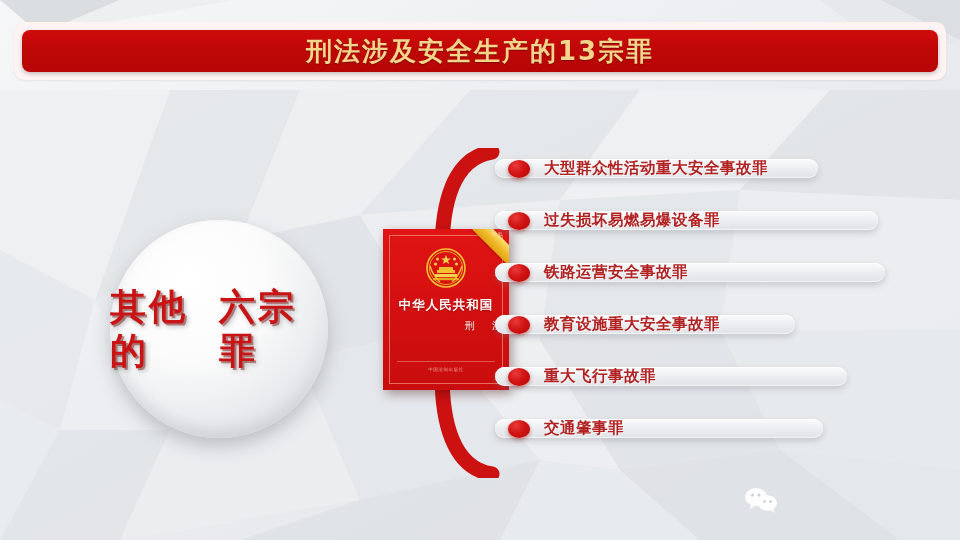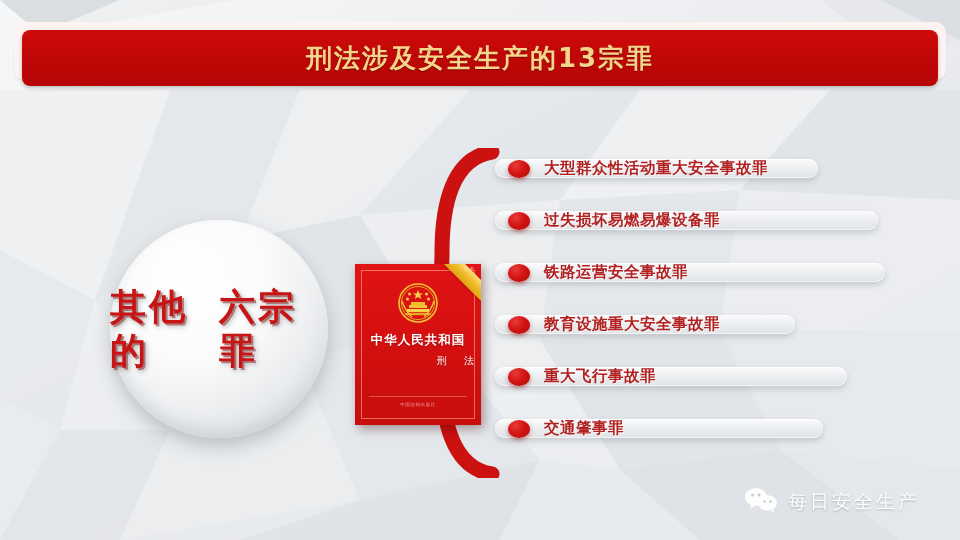--- a/index.html
+++ b/index.html
@@ -12,21 +12,21 @@
     background:linear-gradient(135deg,#f4f5f7 0%,#e9ebee 40%,#dfe2e6 70%,#eceef0 100%);}
 
   
   .poly{position:absolute;inset:0;}
   .poly svg{display:block;width:960px;height:540px;}
 
   
   .banner-wrap{position:absolute;left:14px;top:22px;width:932px;height:58px;
     border-radius:10px;background:#fdf3f3;
     box-shadow:0 1px 2px rgba(0,0,0,.08);}
-  .banner{position:absolute;left:22px;top:30px;width:916px;height:56px;
+  .banner{position:absolute;left:22px;top:30px;width:916px;height:42px;
     border-radius:8px;
     background:linear-gradient(180deg,#cf0b0b 0%,#c00707 45%,#b60505 100%);
     box-shadow:0 2px 4px rgba(0,0,0,.22);
     display:flex;align-items:center;justify-content:center;}
   .banner-title{
     font-family:"DejaVu Sans","Liberation Sans",sans-serif;
     font-size:26px;font-weight:700;letter-spacing:2px;
     color:#f2d58a;
     text-shadow:0 1px 1px rgba(90,0,0,.6);
     white-space:nowrap;}
@@ -41,24 +41,24 @@
     display:flex;align-items:center;justify-content:center;}
   .circle-line{
     font-size:36px;font-weight:700;letter-spacing:3px;line-height:1.22;
     color:#c81414;
     text-shadow:2px 2px 0 rgba(120,10,10,.45), 3px 3px 5px rgba(0,0,0,.28);}
 
   
   .brace{position:absolute;left:396px;top:148px;width:110px;height:330px;}
 
   
-  .book{position:absolute;left:355px;top:229px;width:126px;height:161px;
+  .book{position:absolute;left:383px;top:229px;width:126px;height:161px;
     background:linear-gradient(180deg,#e01414 0%,#d61010 40%,#c80d0d 100%);
     box-shadow:3px 4px 10px rgba(60,0,0,.38);
-    overflow:hidden;margin-top:35px;}
+    overflow:hidden;}
   .book-inner{position:absolute;left:6px;top:6px;right:6px;bottom:6px;
     border:1px solid rgba(255,190,160,.55);}
   .emblem{position:absolute;left:50%;top:17px;transform:translateX(-50%);
     width:44px;height:44px;}
   .book-t1{position:absolute;left:0;right:0;top:68px;text-align:center;
     color:#fff;font-size:12.5px;font-weight:700;letter-spacing:1px;
     text-shadow:0 1px 1px rgba(120,0,0,.6);}
   .book-t2{position:absolute;left:0;right:0;top:90px;text-align:right;
     color:#fff;font-size:10px;font-weight:400;letter-spacing:7px;
     text-shadow:0 1px 1px rgba(120,0,0,.6);}
@@ -220,16 +220,15 @@
         <ellipse cx="12" cy="11" rx="11" ry="9" fill="#ffffff" opacity="0.92"></ellipse>
         <polygon points="7,18 6,23 11,20" fill="#ffffff" opacity="0.92"></polygon>
         <circle cx="8.5" cy="9" r="1.5" fill="#c9ccd1"></circle>
         <circle cx="15" cy="9" r="1.5" fill="#c9ccd1"></circle>
         <ellipse cx="23.5" cy="17" rx="9.5" ry="7.8" fill="#ffffff" opacity="0.95"></ellipse>
         <polygon points="29,23 31,27 26,24" fill="#ffffff" opacity="0.95"></polygon>
         <circle cx="20.5" cy="15.5" r="1.3" fill="#c9ccd1"></circle>
         <circle cx="26.5" cy="15.5" r="1.3" fill="#c9ccd1"></circle>
       </svg>
     </span>
-    <span class="wm-text">每日安全生产</span>
   </div>
 
 </div>
 
 </body></html>

